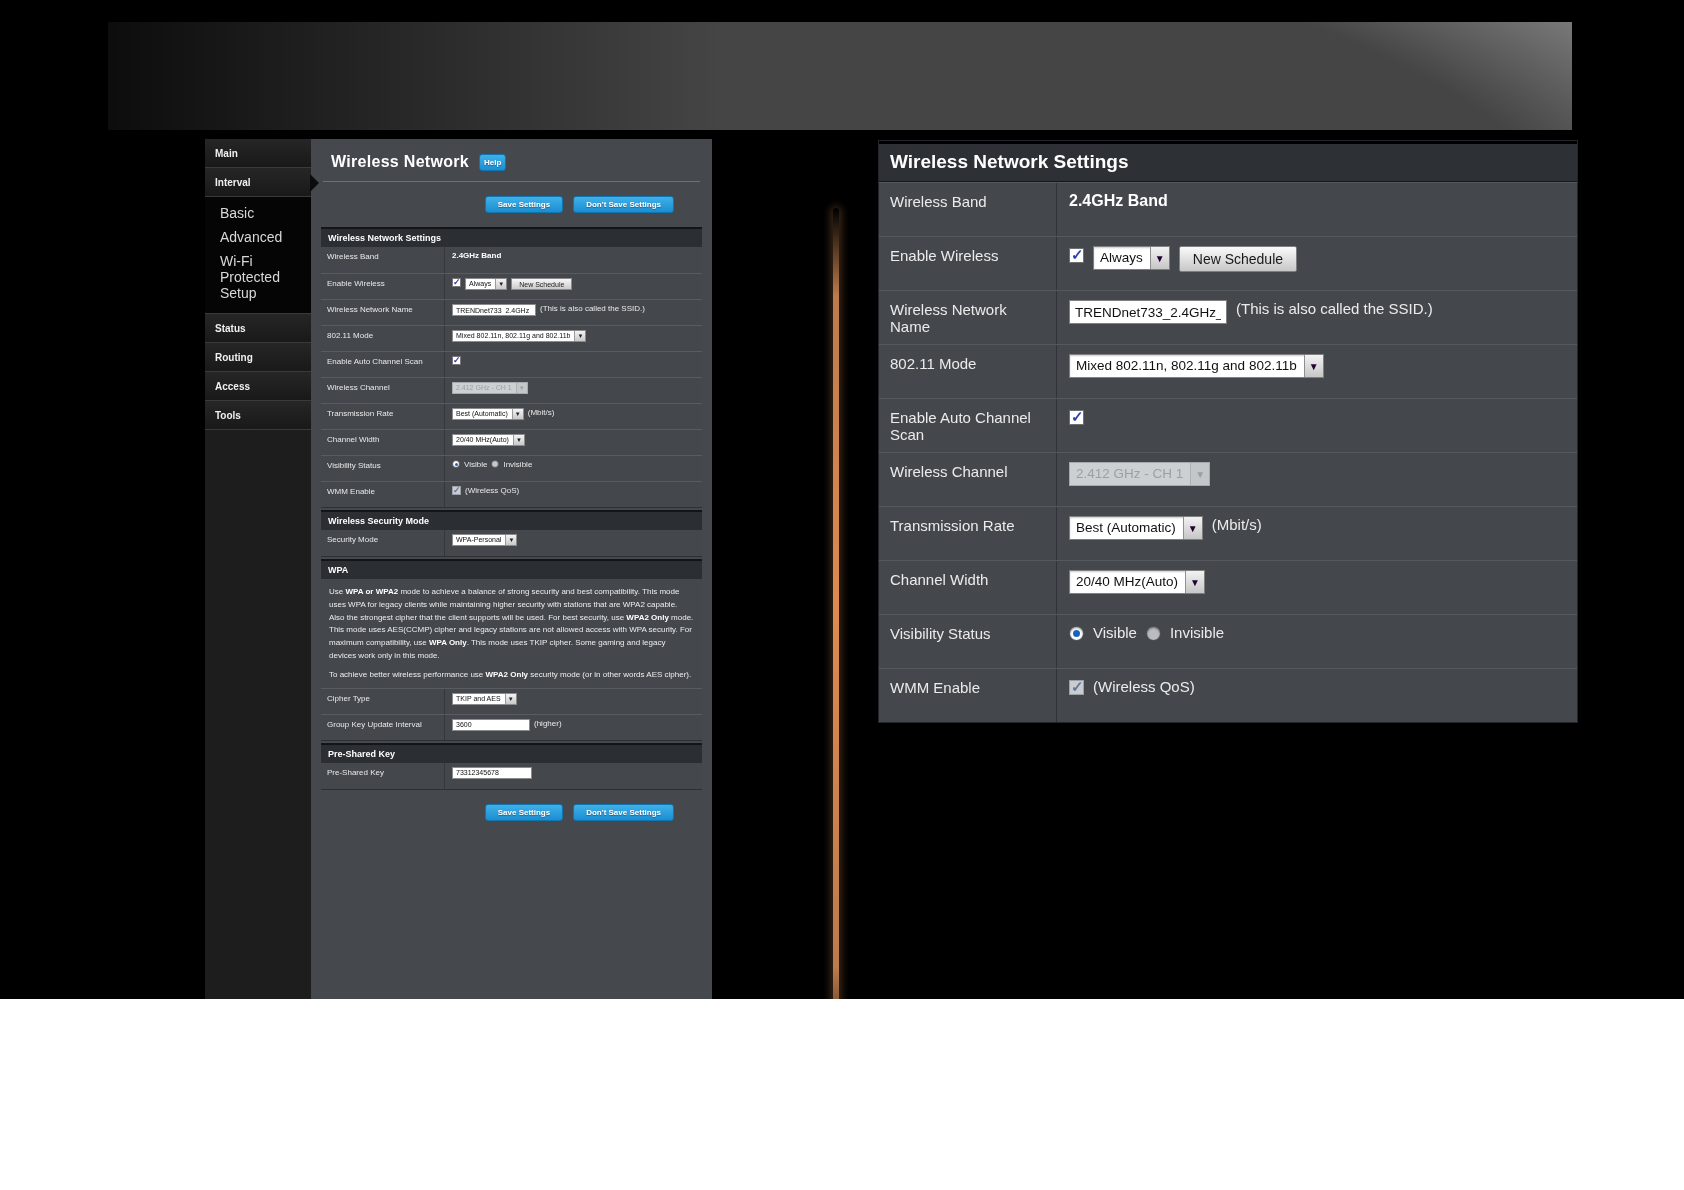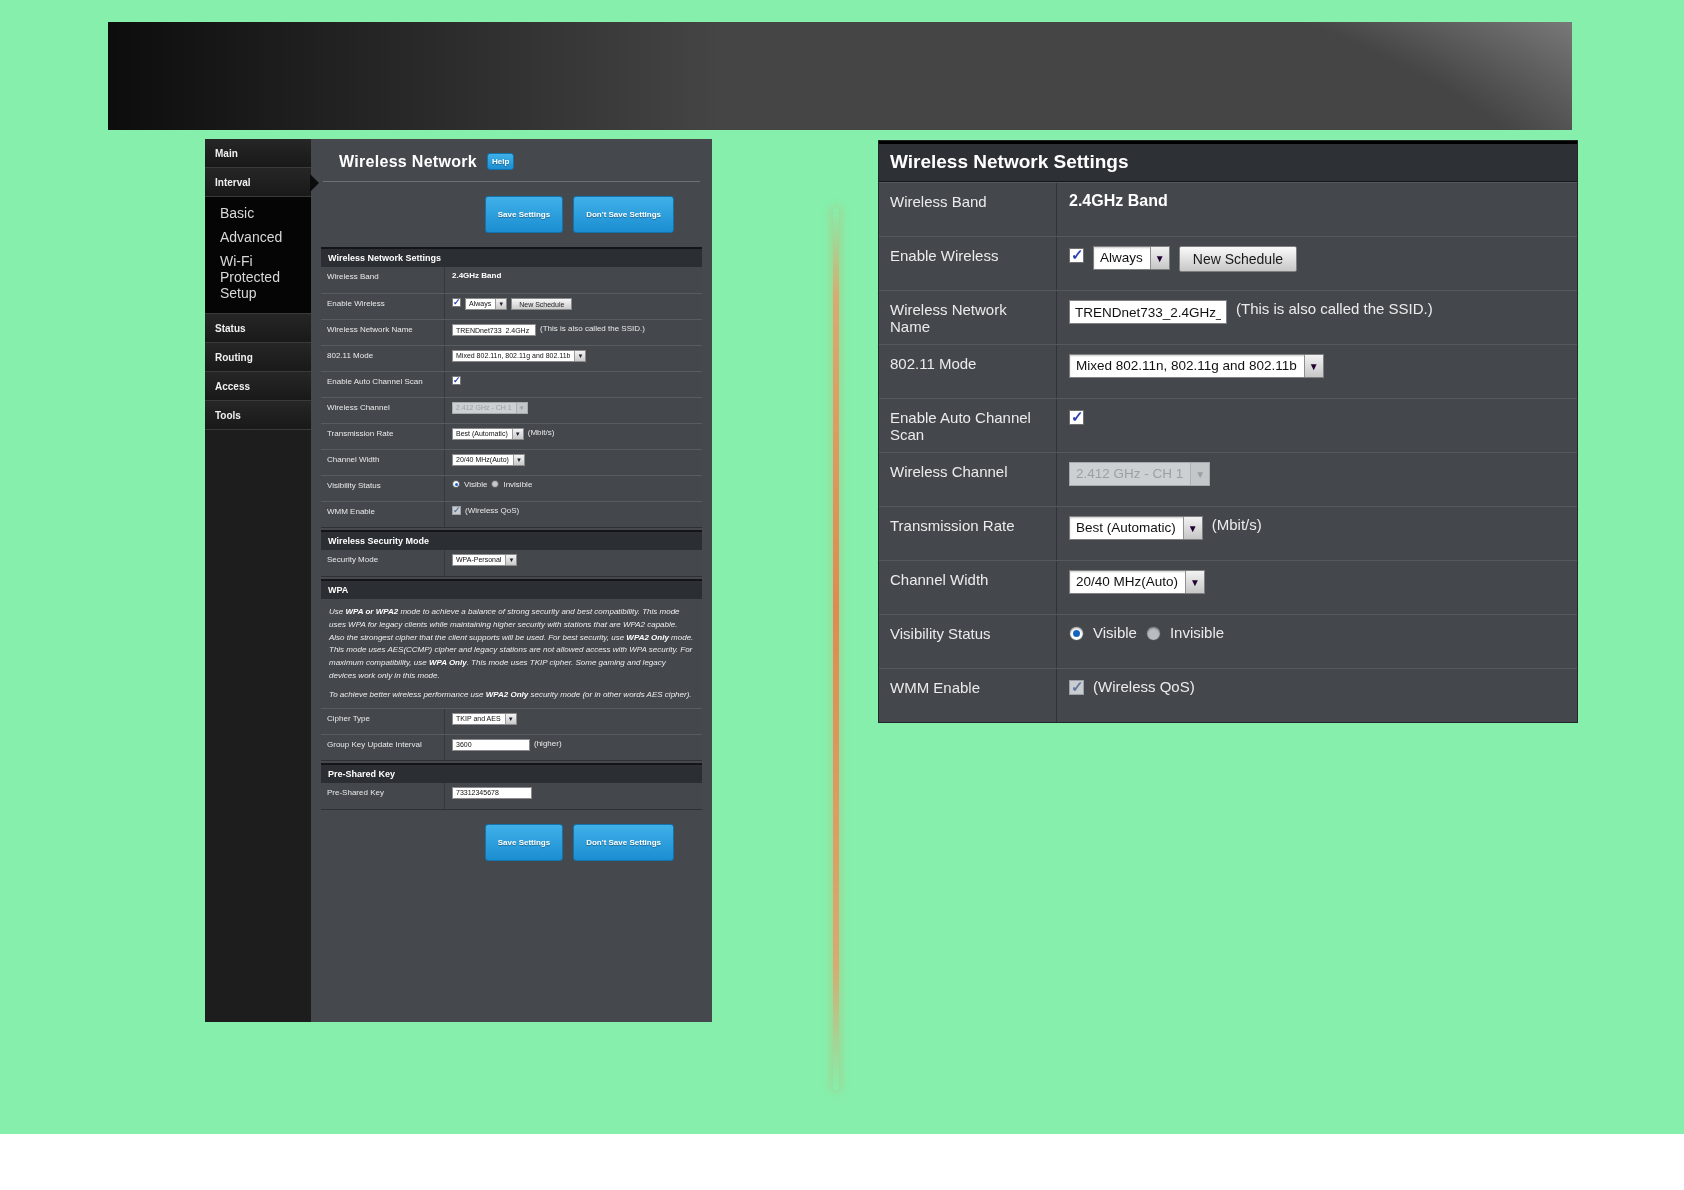--- a/index.html
+++ b/index.html
@@ -1,17 +1,17 @@
 <!DOCTYPE html>
 <html><head>
 <meta charset="utf-8">
 <style>
   * { margin:0; padding:0; box-sizing:border-box; }
   html,body { background:#ffffff; font-family:"Liberation Sans", sans-serif; }
-  #stage { position:relative; width:1684px; height:1134px; background:#86efac; overflow:hidden; }
+  #stage { position:relative; width:1684px; height:999px; background:#000000; overflow:hidden; }
 
   
   .banner {
     position:absolute; left:108px; top:22px; width:1464px; height:108px;
     background:
       linear-gradient(to right, rgba(0,0,0,0.82) 0%, rgba(0,0,0,0) 42%),
       radial-gradient(ellipse 2100px 760px at 28% 255%, #454545 52%, #7e7e7e 63%, #8d8d8d 66%, #101010 71%, #070707 80%),
       #070707;
   }
 
@@ -28,39 +28,39 @@
   .win { position:absolute; left:205px; top:139px; width:507px; height:883px; background:#45494e; display:flex; }
   .sidebar { width:106px; background:#1d1d1d; flex:none; position:relative; }
   .sb-item { padding:9px 10px 8px 10px; font-size:10px; font-weight:bold; color:#f0f0f0;
              border-bottom:1px solid #3a3a3a; background:linear-gradient(#262626,#191919); position:relative; cursor:pointer; }
   .sb-sub { background:#050505; border-bottom:1px solid #3a3a3a; padding:4px 0 8px 0; }
   .sb-subitem { padding:4px 0 4px 15px; font-size:14px; color:#d8d8d8; cursor:pointer; }
   .sb-arrow { position:absolute; right:-8px; top:6px; width:0; height:0;
               border-top:9px solid transparent; border-bottom:9px solid transparent; border-left:9px solid #0c0c0c; }
 
   .content { flex:1; padding:10px 10px 0 10px; color:#eee; position:relative; }
-  .pg-title-row { display:flex; align-items:flex-start; gap:10px; margin:4px 0 10px 18px; }
+  .pg-title-row { display:flex; align-items:center; gap:10px; margin:4px 0 10px 10px; }
   .pg-title { font-size:16px; font-weight:bold; color:#ffffff; letter-spacing:0.3px; }
   .btn-b { display:inline-flex; align-items:center; justify-content:center;
            background:linear-gradient(#3fb0e8,#1b8ed2); border:1px solid #1274ae; color:#fff;
-           border-radius:3px; font-size:8px; font-weight:bold; padding:13px 12px; cursor:pointer;
+           border-radius:3px; font-size:8px; font-weight:bold; padding:3px 12px; cursor:pointer;
            text-shadow:0 1px 1px rgba(0,0,0,0.35); }
   .btn-b.help { padding:3px 4px; }
   .rule { height:1px; background:#6d7175; margin:0 2px 14px 2px; }
   .btn-row { display:flex; justify-content:flex-end; gap:10px; padding-right:28px; margin-bottom:14px; }
 
   .sec-h { background:#2b2e33; border-top:2px solid #131518; color:#ffffff; font-weight:bold;
            font-size:9px; padding:4px 7px; }
   .tbl { background:#44484d; border-bottom:1px solid #2e3134; margin-bottom:2px; }
   .r { display:flex; border-top:1px solid #585c61; min-height:26px; align-items:stretch; }
   .r:first-child { border-top:none; }
   .r .l { width:124px; flex:none; padding:5px 6px 4px 6px; font-size:8px; color:#e9e9e9; border-right:1px solid #34383c; }
   .r .v { flex:1; padding:4px 7px; display:flex; align-items:flex-start; gap:4px; font-size:8px; color:#e9e9e9; }
   .v .bold { font-weight:bold; color:#fff; }
-  .para { padding:7px 8px 6px 8px; font-size:8px; line-height:1.6; color:#ededed;font-style:italic; }
+  .para { padding:7px 8px 6px 8px; font-size:8px; line-height:1.6; color:#ededed; }
   .para .b { font-weight:bold; color:#ffffff; }
 
   
   .sel { display:inline-flex; align-items:stretch; background:#fff; border:1px solid #8b8b8b; height:12px; cursor:pointer; }
   .sel .t { font-size:7px; color:#111; padding:1px 4px 0 3px; white-space:nowrap; }
   .sel .arr { width:11px; flex:none; display:flex; align-items:center; justify-content:center;
               background:linear-gradient(#f4f4f4,#c9c9c9); border-left:1px solid #9a9a9a; font-size:6px; color:#223; }
   .sel.dis { background:#ccd0d3; border-color:#a6aaad; }
   .sel.dis .t { color:#9aa0a5; }
   .sel.dis .arr { background:#c3c7ca; color:#9aa0a5; border-left-color:#adb1b4; }

